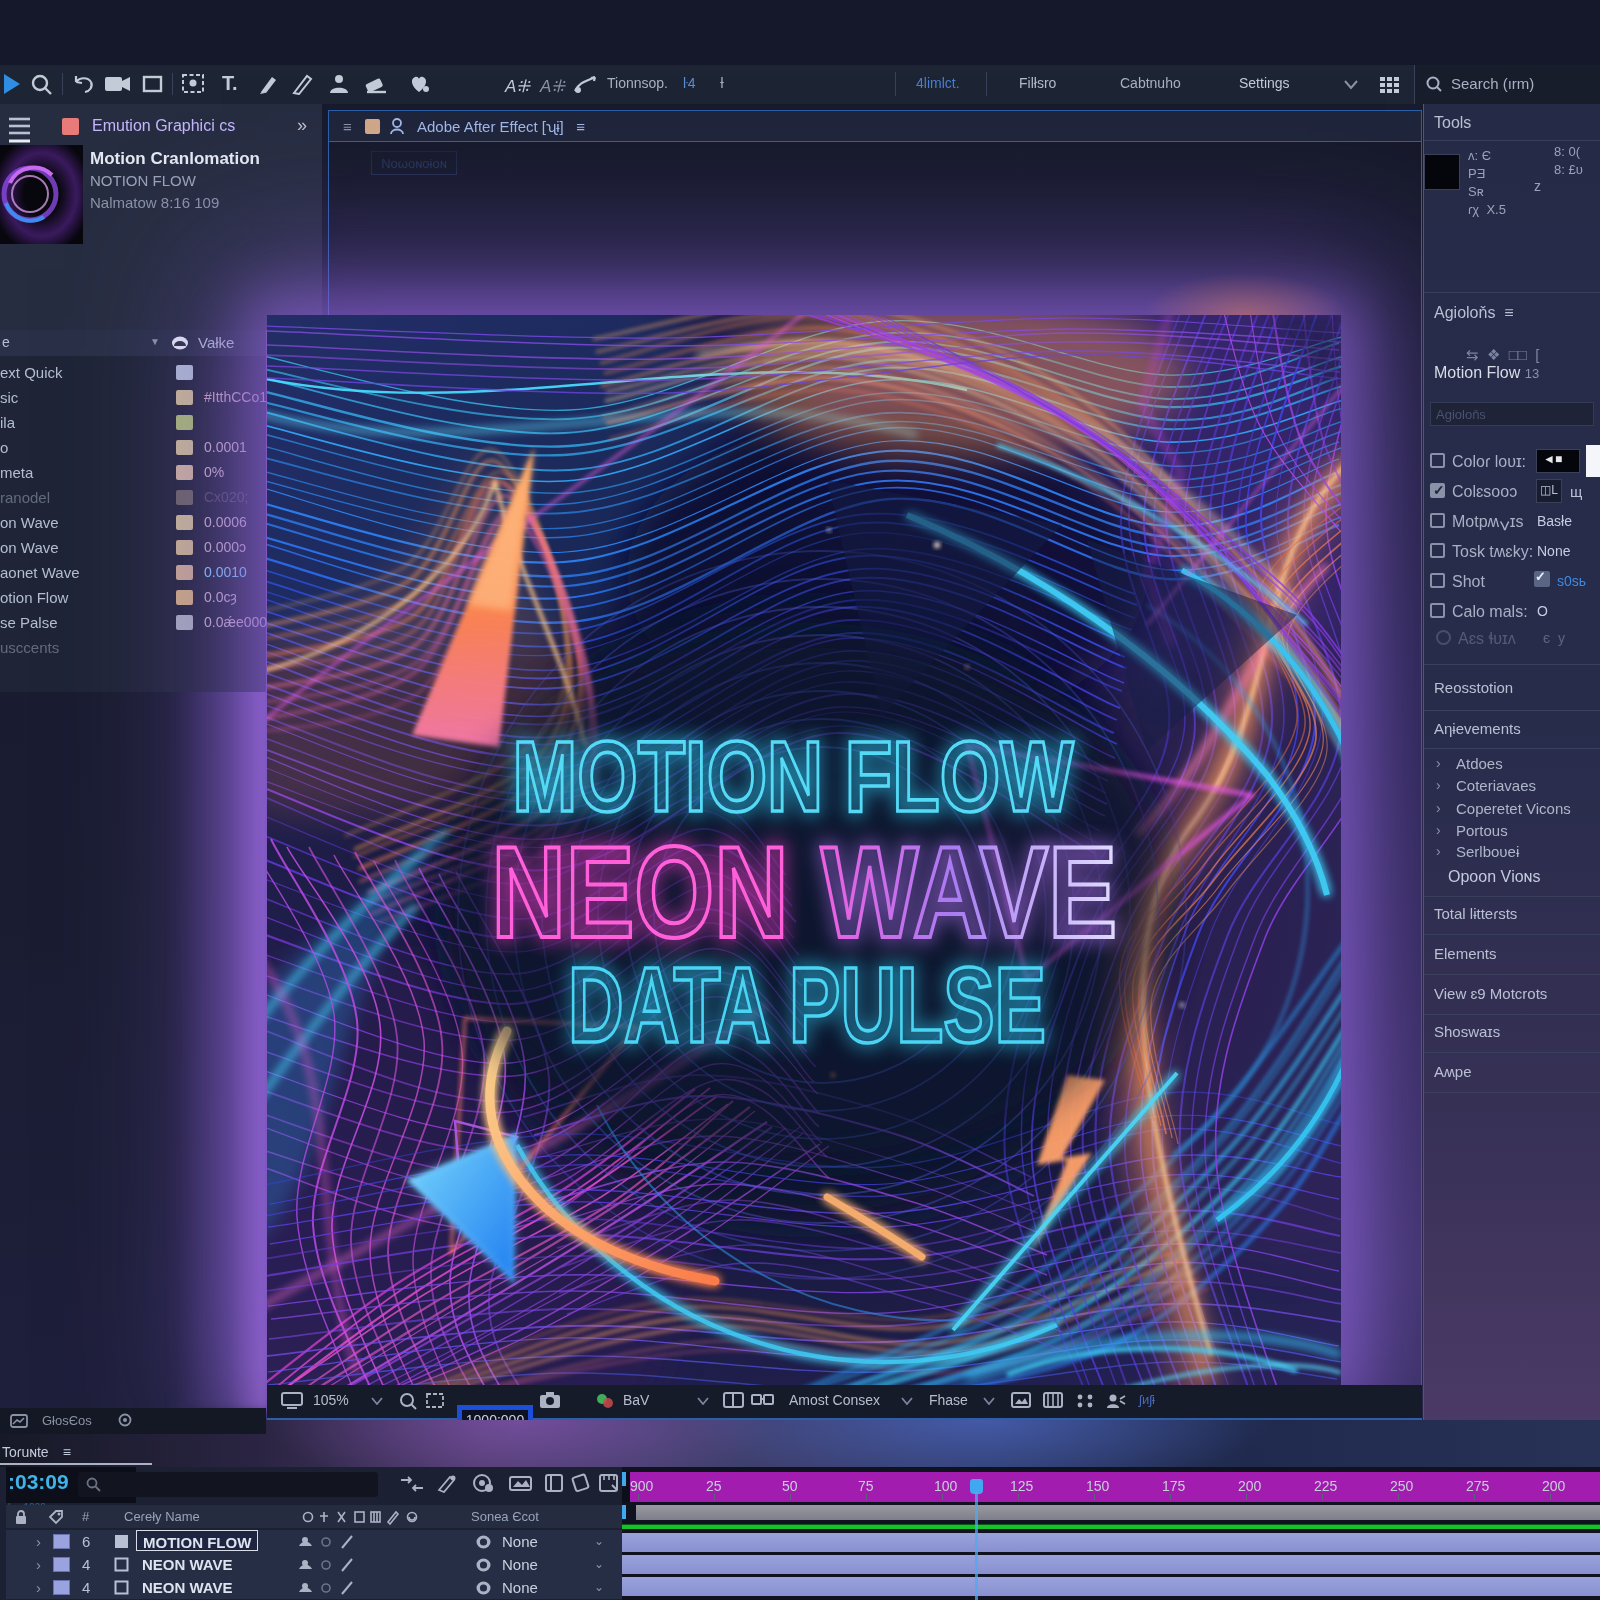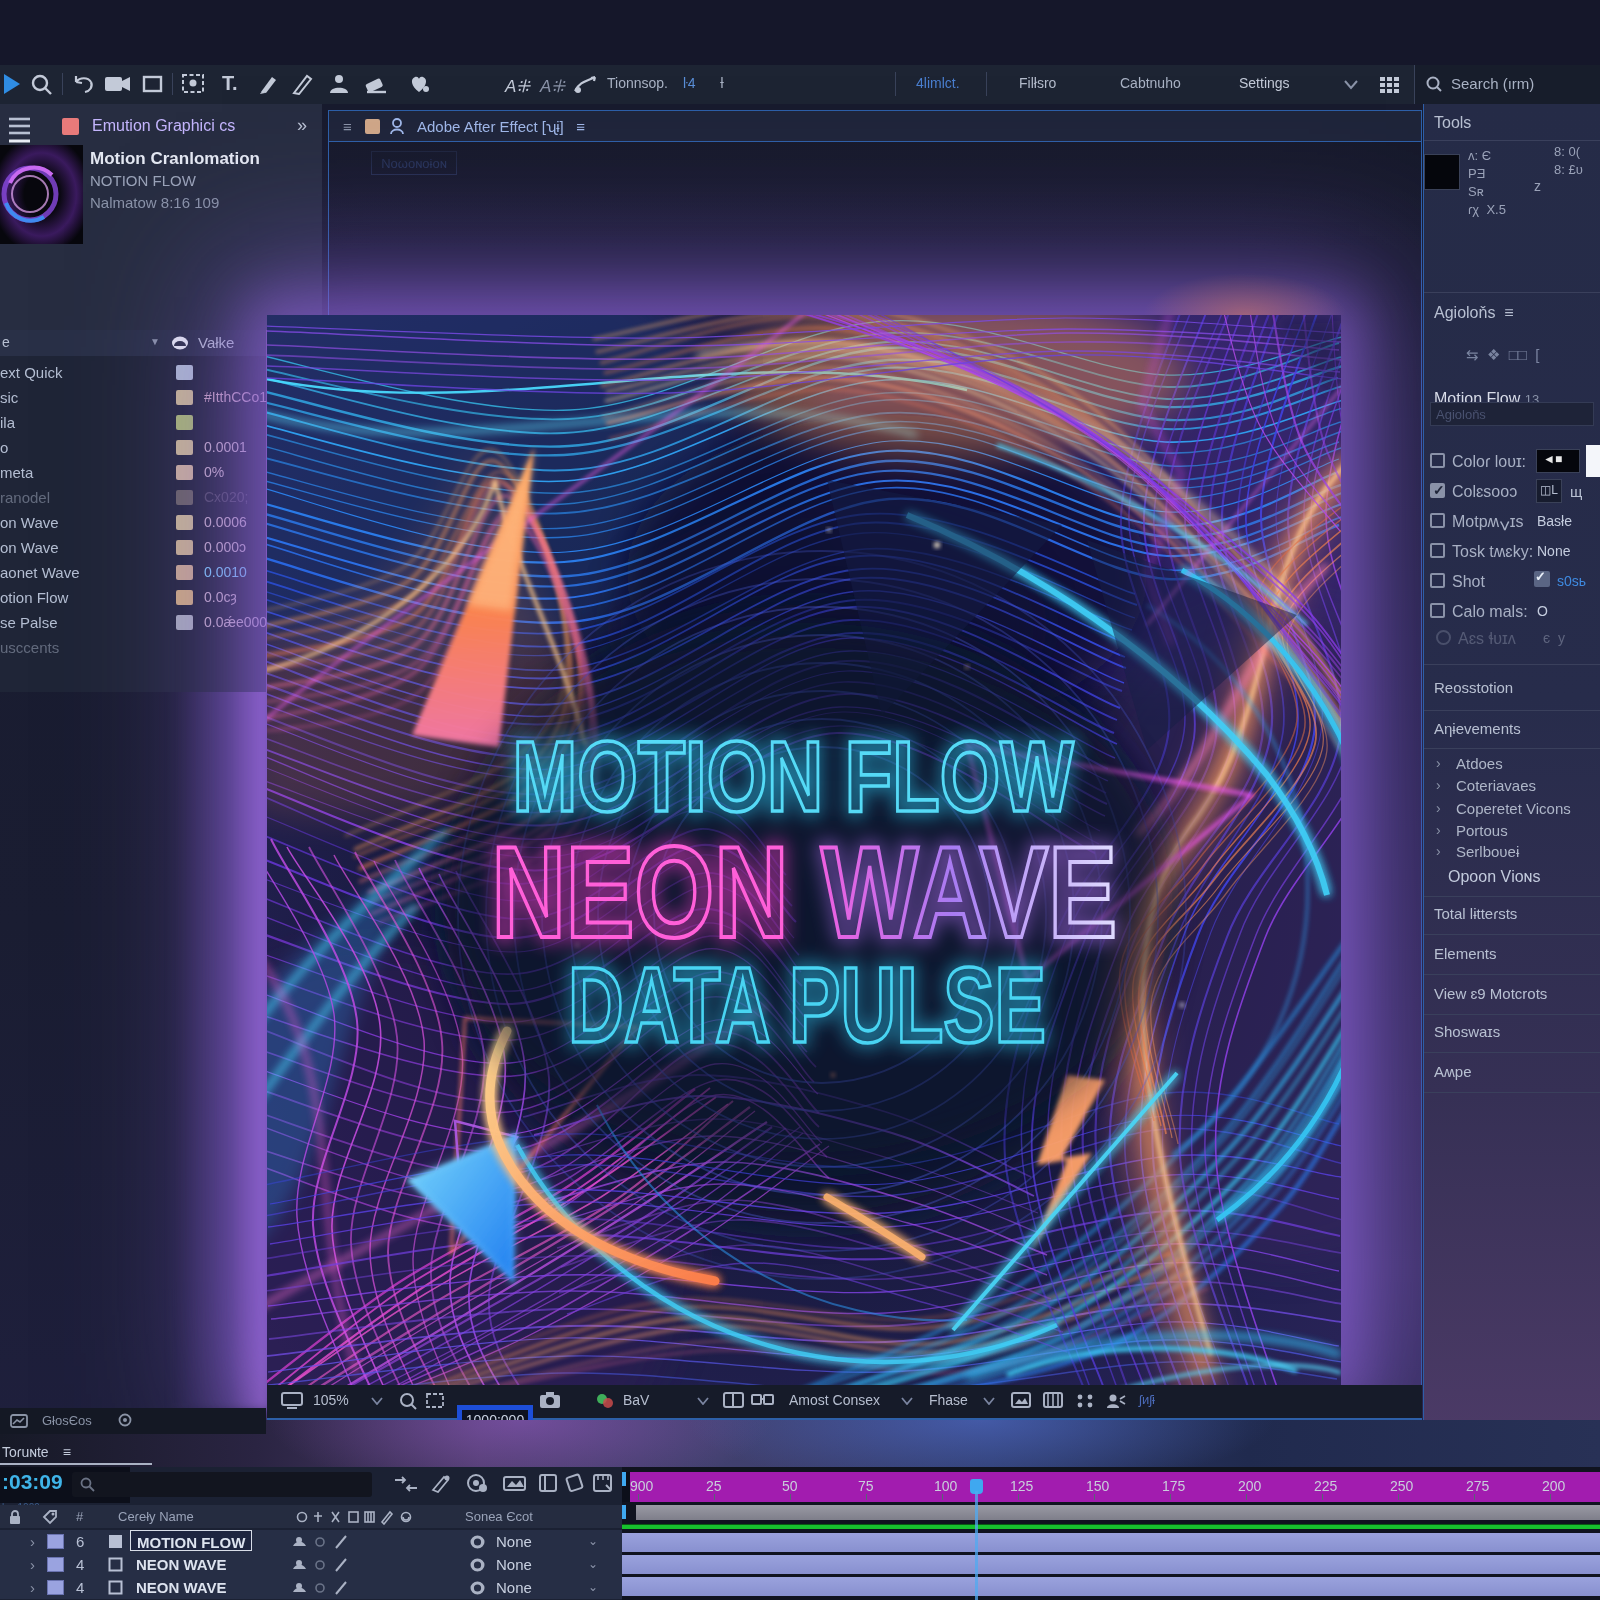--- a/index.html
+++ b/index.html
@@ -47,21 +47,21 @@
 .rlab{position:absolute;left:28px;font-size:16px;color:#a8b0c4}
 .rval{position:absolute;left:113px;font-size:14px;color:#c4ccde}
 #band{left:0;top:1420px;width:1600px;height:47px;background:
  radial-gradient(ellipse 420px 100px at 980px 0px,rgba(85,115,215,.55),rgba(85,115,215,0) 70%),
  radial-gradient(ellipse 360px 110px at 520px 0px,rgba(155,95,205,.5),rgba(155,95,205,0) 70%),
  linear-gradient(90deg,#161926 0%,#2a2442 16%,#4a3a68 30%,#41406e 45%,#2e3b6b 62%,#202a4e 78%,#283156 100%)}
 #glowebar{left:0;top:1408px;width:266px;height:26px;background:#141824;color:#8a93a6;font-size:13px;line-height:26px}
 #ttab{left:0;top:1440px;width:152px;height:25px;color:#c3cbdb;font-size:14px;line-height:25px;
  border-bottom:2px solid #aab2c4}
 #timeline{left:0;top:1467px;width:1600px;height:133px;background:#1b2133}
-#tl-left{position:absolute;left:0;top:0;width:543px;height:133px}
+#tl-left{position:absolute;left:6px;top:0;width:543px;height:133px}
 #tcode{position:absolute;left:0;top:0;width:130px;height:36px;background:#0c0f1a;
  color:#3fb4e8;font-size:21px;font-weight:bold;line-height:30px}
 #tsearch{position:absolute;left:72px;top:5px;width:300px;height:25px;background:#12151f;border-radius:3px;
  color:#6a7284;font-size:14px;line-height:25px}
 #tl-hdr{position:absolute;left:0;top:38px;width:622px;height:23px;background:#252c40;
  color:#9aa3b8;font-size:13px;line-height:23px}
 .trow{position:absolute;left:0;width:622px;height:23px;background:#262e45;color:#dde3ef;
  font-size:15px;font-weight:bold;line-height:23px}
 .trow .num{position:absolute;left:76px;color:#b8c0d4;font-weight:normal}
 .trow .sw2{position:absolute;left:47px;top:4px;width:17px;height:15px;background:#9aa3e0;border:1px solid #6a73b0}
@@ -630,21 +630,21 @@
       <span class="abs" style="left:44px;top:44px;font-size:13px;color:#9aa2b8">ʌ: Є</span>
       <span class="abs" style="left:130px;top:40px;font-size:13px;color:#9aa2b8">8: 0(</span>
       <span class="abs" style="left:44px;top:62px;font-size:13px;color:#9aa2b8">PƎ</span>
       <span class="abs" style="left:130px;top:58px;font-size:13px;color:#9aa2b8">8: £υ</span>
       <span class="abs" style="left:44px;top:80px;font-size:13px;color:#9aa2b8">Ѕʀ</span>
       <span class="abs" style="left:110px;top:74px;font-size:14px;color:#9aa2b8">z</span>
       <span class="abs" style="left:44px;top:98px;font-size:13px;color:#9aa2b8">ɾχ&nbsp;&nbsp;X.5</span>
       <div class="div" style="top:188px"></div>
       <span class="sect" style="top:200px;font-size:16px">Agioloňs &nbsp;≡</span>
       <span class="abs" style="left:42px;top:242px;color:#7a84a0;font-size:15px">⇆ &nbsp;❖ &nbsp;□□ &nbsp;[</span>
-      <span class="abs" style="left:10px;top:286px;font-size:16px;color:#d8dce8">Motion Flow <span style="color:#8a93a8;font-size:13px">13</span></span>
+      <span class="abs" style="left:10px;top:260px;font-size:16px;color:#d8dce8">Motion Flow <span style="color:#8a93a8;font-size:13px">13</span></span>
       <div class="abs" style="left:6px;top:298px;width:164px;height:24px;background:#1e2338;border:1px solid #343b55"></div>
       <span class="abs" style="left:12px;top:303px;font-size:13px;color:#4a5270">Agioloňs</span>
       <div class="cb " style="top:349px"></div>
       <span class="rlab" style="top:349px">Coloɾ loυɪ:</span>
       <div class="cb chk" style="top:379px"></div>
       <span class="rlab" style="top:379px">Colɛѕооɔ</span>
       <div class="cb " style="top:409px"></div>
       <span class="rlab" style="top:409px">Motpʍݍɪѕ</span>
       <div class="cb " style="top:439px"></div>
       <span class="rlab" style="top:439px">Toѕk tʍɛky:</span>

